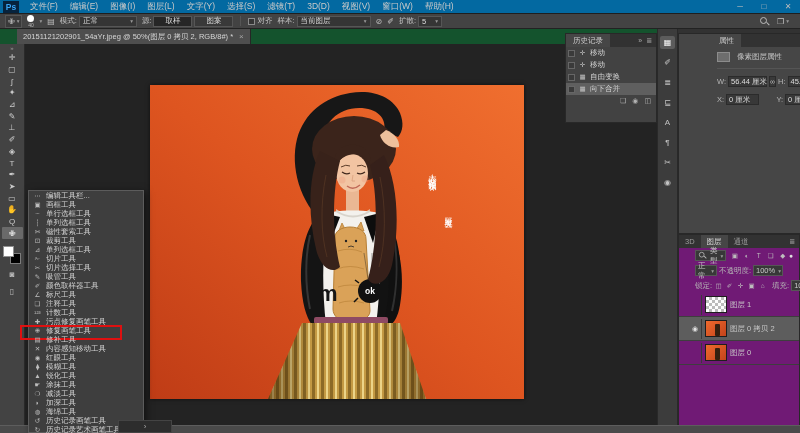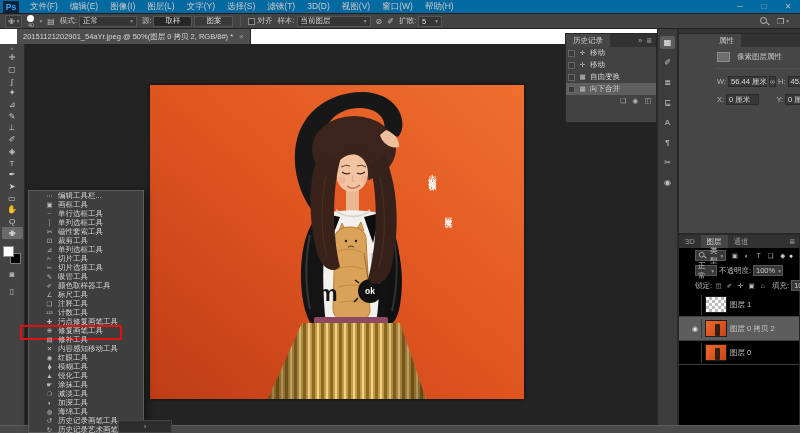--- a/index.html
+++ b/index.html
@@ -26,42 +26,42 @@
   .opt-btn.pressed{background:#262626;}
   .vsep{width:1px;height:10px;background:#555;margin:0 2px;}
   .checkbox{width:7px;height:7px;border:1px solid #8a8a8a;background:#353535;flex:none;}
   .opt-group{display:flex;align-items:center;gap:2px;}
   .mag{position:relative;width:9px;height:9px;flex:none;}
   .mag::before{content:"";position:absolute;left:0;top:0;width:5px;height:5px;border:1px solid #bbb;border-radius:50%;}
   .mag::after{content:"";position:absolute;left:5.5px;top:6px;width:3.5px;height:1px;background:#bbb;transform:rotate(45deg);}
   .opt-right{margin-left:auto;display:flex;align-items:center;gap:8px;padding-right:6px;}
 
   
-  .tabbar{position:absolute;left:0;top:29px;width:657px;height:15px;background:#ffffff;display:flex;align-items:flex-end;z-index:10;}
+  .tabbar{position:absolute;left:0;top:29px;width:657px;height:15px;background:#14532d;display:flex;align-items:flex-end;z-index:10;}
   .doctab{margin-left:17px;height:15px;background:#4e4e4e;color:#d6d6d6;font-size:7.5px;display:flex;align-items:center;gap:6px;padding:0 6px;border-right:1px solid #262626;white-space:nowrap;}
   .tab-close{color:#a5a5a5;font-size:8px;}
 
   
   .toolbar{position:absolute;left:0;top:44px;width:25px;height:389px;background:#434343;border-right:1px solid #2a2a2a;display:flex;flex-direction:column;align-items:center;z-index:30;}
   .tb-expand{font-size:6px;color:#9a9a9a;line-height:8px;}
   .tool{width:21px;height:11.7px;display:flex;align-items:center;justify-content:center;font-size:8px;color:#cacaca;}
   .tool.sel{background:#6a6a6a;border-radius:1px;color:#fff;}
   .swatches{position:relative;width:18px;height:18px;margin-top:7px;flex:none;}
   .sw-f{position:absolute;left:0;top:0;width:11px;height:11px;background:#fff;border:1px solid #909090;z-index:2;}
   .sw-b{position:absolute;right:0;bottom:0;width:11px;height:11px;background:#000;border:1px solid #7d7d7d;}
   .tb-extra{width:21px;height:13px;display:flex;align-items:center;justify-content:center;font-size:8px;color:#b9b9b9;margin-top:4px;}
 
   
   .canvas{position:absolute;left:25px;top:44px;width:632px;height:381px;background:#232323;z-index:1;}
   .photo{position:absolute;left:150px;top:85px;width:374px;height:314px;z-index:2;box-shadow:0 0 4px rgba(0,0,0,.6);}
   .photo svg{display:block;}
 
   
   .flyout{position:absolute;left:28px;top:190px;width:116px;height:243px;background:#3e3e3e;border:1px solid #5c5c5c;box-shadow:2px 2px 7px rgba(0,0,0,.55);z-index:60;}
-  .fly-row{position:relative;display:flex;align-items:center;height:9px;padding-left:15px;gap:3px;font-size:7.5px;color:#d2d2d2;}
+  .fly-row{position:relative;display:flex;align-items:center;height:9px;padding-left:3px;gap:3px;font-size:7.5px;color:#d2d2d2;}
   .fly-ico{width:11px;flex:none;text-align:center;font-size:6.5px;color:#bdbdbd;}
   .fly-lab{white-space:nowrap;overflow:hidden;}
   .fly-row.boxed::after{content:"";position:absolute;left:-9px;top:-1.5px;width:98px;height:11px;border:2px solid #de1010;pointer-events:none;}
 
   
   .panel-head{height:13px;background:#323232;display:flex;align-items:center;color:#cfcfcf;font-size:7.5px;}
   .panel-tab{background:#464646;height:13px;display:flex;align-items:center;padding:0 7px;white-space:nowrap;}
   .head-icons{margin-left:auto;display:flex;gap:4px;padding-right:4px;color:#a8a8a8;font-size:7px;}
 
   
@@ -83,21 +83,21 @@
   .props-body{padding:5px 5px;color:#c9c9c9;}
   .props-title-row{display:flex;align-items:center;gap:7px;padding-bottom:6px;border-bottom:1px solid #555;}
   .props-thumb{width:13px;height:10px;background:#6d6d6d;border:1px solid #8c8c8c;flex:none;}
   .dim-row{display:flex;align-items:center;gap:2px;margin-top:7px;}
   .pfield{background:#383838;border:1px solid #2b2b2b;height:11px;display:flex;align-items:center;padding:0 2px;color:#ddd;white-space:nowrap;}
   .pfield.w38{width:39px;} .pfield.w30{width:34px;}
   .plabel{color:#b5b5b5;flex:none;}
   .linkico{width:12px;text-align:center;color:#bbb;background:#393939;border:1px solid #2b2b2b;height:11px;line-height:10px;font-size:7px;}
 
   
-  .layers{position:absolute;left:678px;top:234px;width:122px;height:199px;background:#000000;border:1px solid #282828;z-index:15;font-size:7.5px;color:#c9c9c9;}
+  .layers{position:absolute;left:678px;top:234px;width:122px;height:199px;background:#701a75;border:1px solid #282828;z-index:15;font-size:7.5px;color:#c9c9c9;}
   .ltabs{height:13px;background:#323232;display:flex;align-items:center;}
   .ltab{padding:0 6px;height:13px;display:flex;align-items:center;color:#9b9b9b;white-space:nowrap;}
   .ltab.active{background:#464646;color:#ddd;}
   .lrow{display:flex;align-items:center;gap:2px;padding:2px 16px;}
   .lselect{background:#383838;border:1px solid #565656;height:11px;display:flex;align-items:center;gap:3px;padding:0 2px;}
   .fico{width:9px;text-align:center;font-size:6.5px;color:#bdbdbd;}
   .llabel{color:#b5b5b5;white-space:nowrap;}
   .layer{display:flex;align-items:center;gap:3px;height:24px;padding-left:10px;border-bottom:1px solid #3e3e3e;}
   .layer.sel{background:#5d5d5d;}
   .eyebox{width:13px;height:20px;border-right:1px solid #3a3a3a;display:flex;align-items:center;justify-content:center;color:#e2e2e2;font-size:7px;flex:none;}

